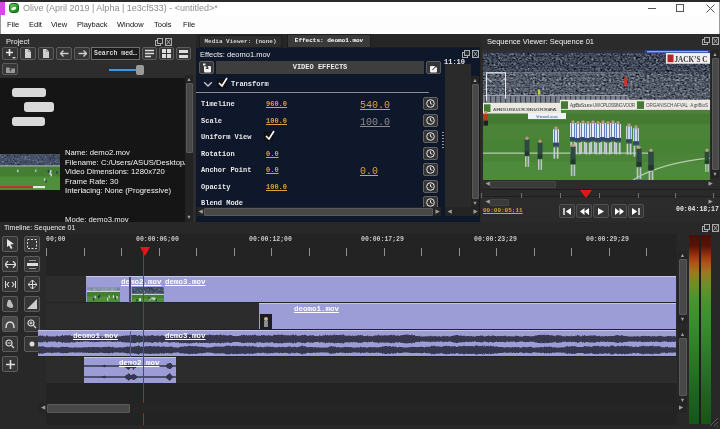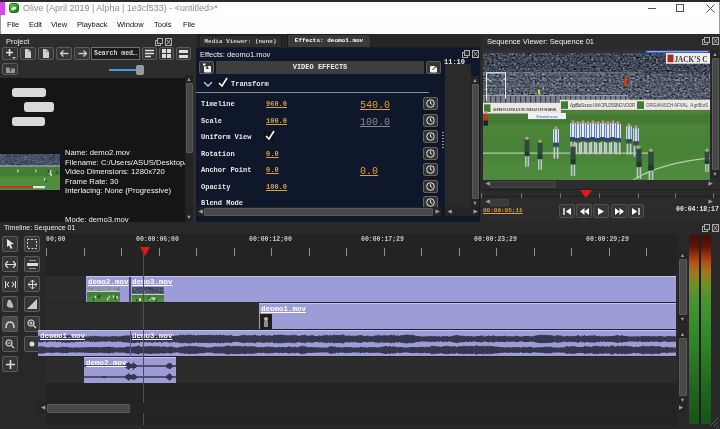--- a/index.html
+++ b/index.html
@@ -4,21 +4,21 @@
 html,body{width:720px;height:429px;overflow:hidden;background:#282828;font-family:"Liberation Sans",sans-serif;}
 .abs{position:absolute;}
 .mono{font-family:"Liberation Mono",monospace;font-weight:bold;}
 .btn{position:absolute;background:#363636;border:1px solid #5c5c5c;border-radius:2px;color:#e6e6e6;display:flex;align-items:center;justify-content:center;}
 .clock{position:absolute;left:423px;width:15px;height:13px;background:#343434;border:1px solid #636363;border-radius:2px;display:flex;align-items:center;justify-content:center;}
 .orange{color:#dca13e;text-decoration:underline;}
 .gray{color:#8a8a8a;text-decoration:underline;}
 .elabel{position:absolute;left:201px;color:#e8e8e8;font-family:"Liberation Mono",monospace;font-weight:bold;font-size:7px;}
 .eval1{position:absolute;left:266px;font-family:"Liberation Mono",monospace;font-weight:bold;font-size:7px;}
 .eval2{position:absolute;left:328px;font-family:"Liberation Mono",monospace;font-weight:normal;font-size:10px;margin-left:32px;}
-.cliplabel{position:absolute;color:#fff;font-family:"Liberation Mono",monospace;font-weight:bold;font-size:7.5px;text-decoration:underline;white-space:nowrap;}
+.cliplabel{position:absolute;color:#fff;font-family:"Liberation Mono",monospace;font-weight:bold;font-size:7.5px;text-decoration:underline;white-space:nowrap;margin-left:33px;}
 .sb{position:absolute;background:#2e2e2e;}
 .sbthumb{position:absolute;background:#484848;border:1px solid #5a5a5a;border-radius:1px;}
 .arr{position:absolute;color:#9f9f9f;font-size:5.5px;line-height:7px;text-align:center;}
 </style></head>
 <body>
 
 <div class="abs" style="left:0;top:0;width:720px;height:2px;background:#2b2b2b;"></div>
 <div class="abs" style="left:0;top:2px;width:720px;height:13px;background:#ffffff;border-left:5px solid #d946ef;border-right:1px solid #9a9a9a;">
   <div class="abs" style="left:4px;top:1px;width:10px;height:10px;border-radius:3px;background:linear-gradient(135deg,#66cc55 0%,#2f9e2f 55%,#17751a 100%);border:1px solid #1a6a1d;"></div>
   <svg class="abs" style="left:5px;top:3px;" width="8" height="7">

